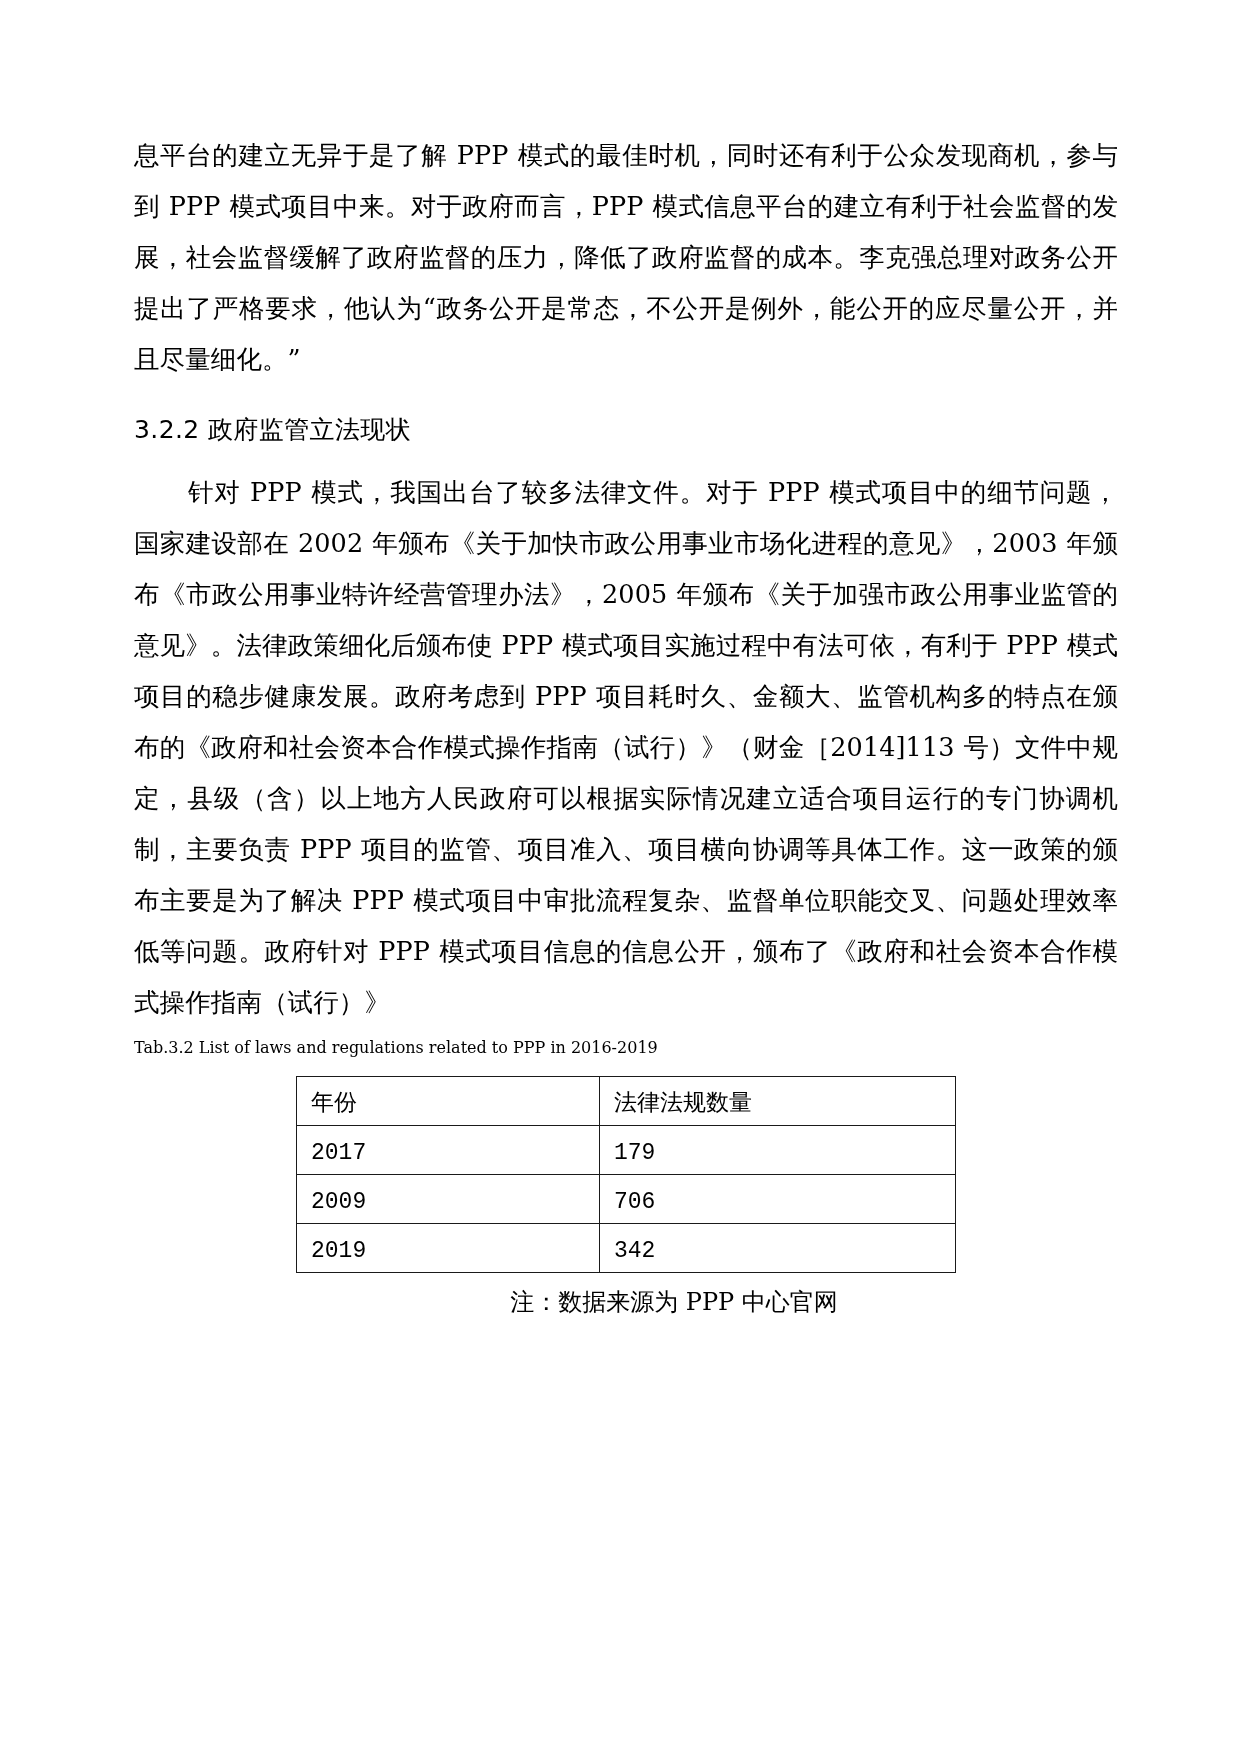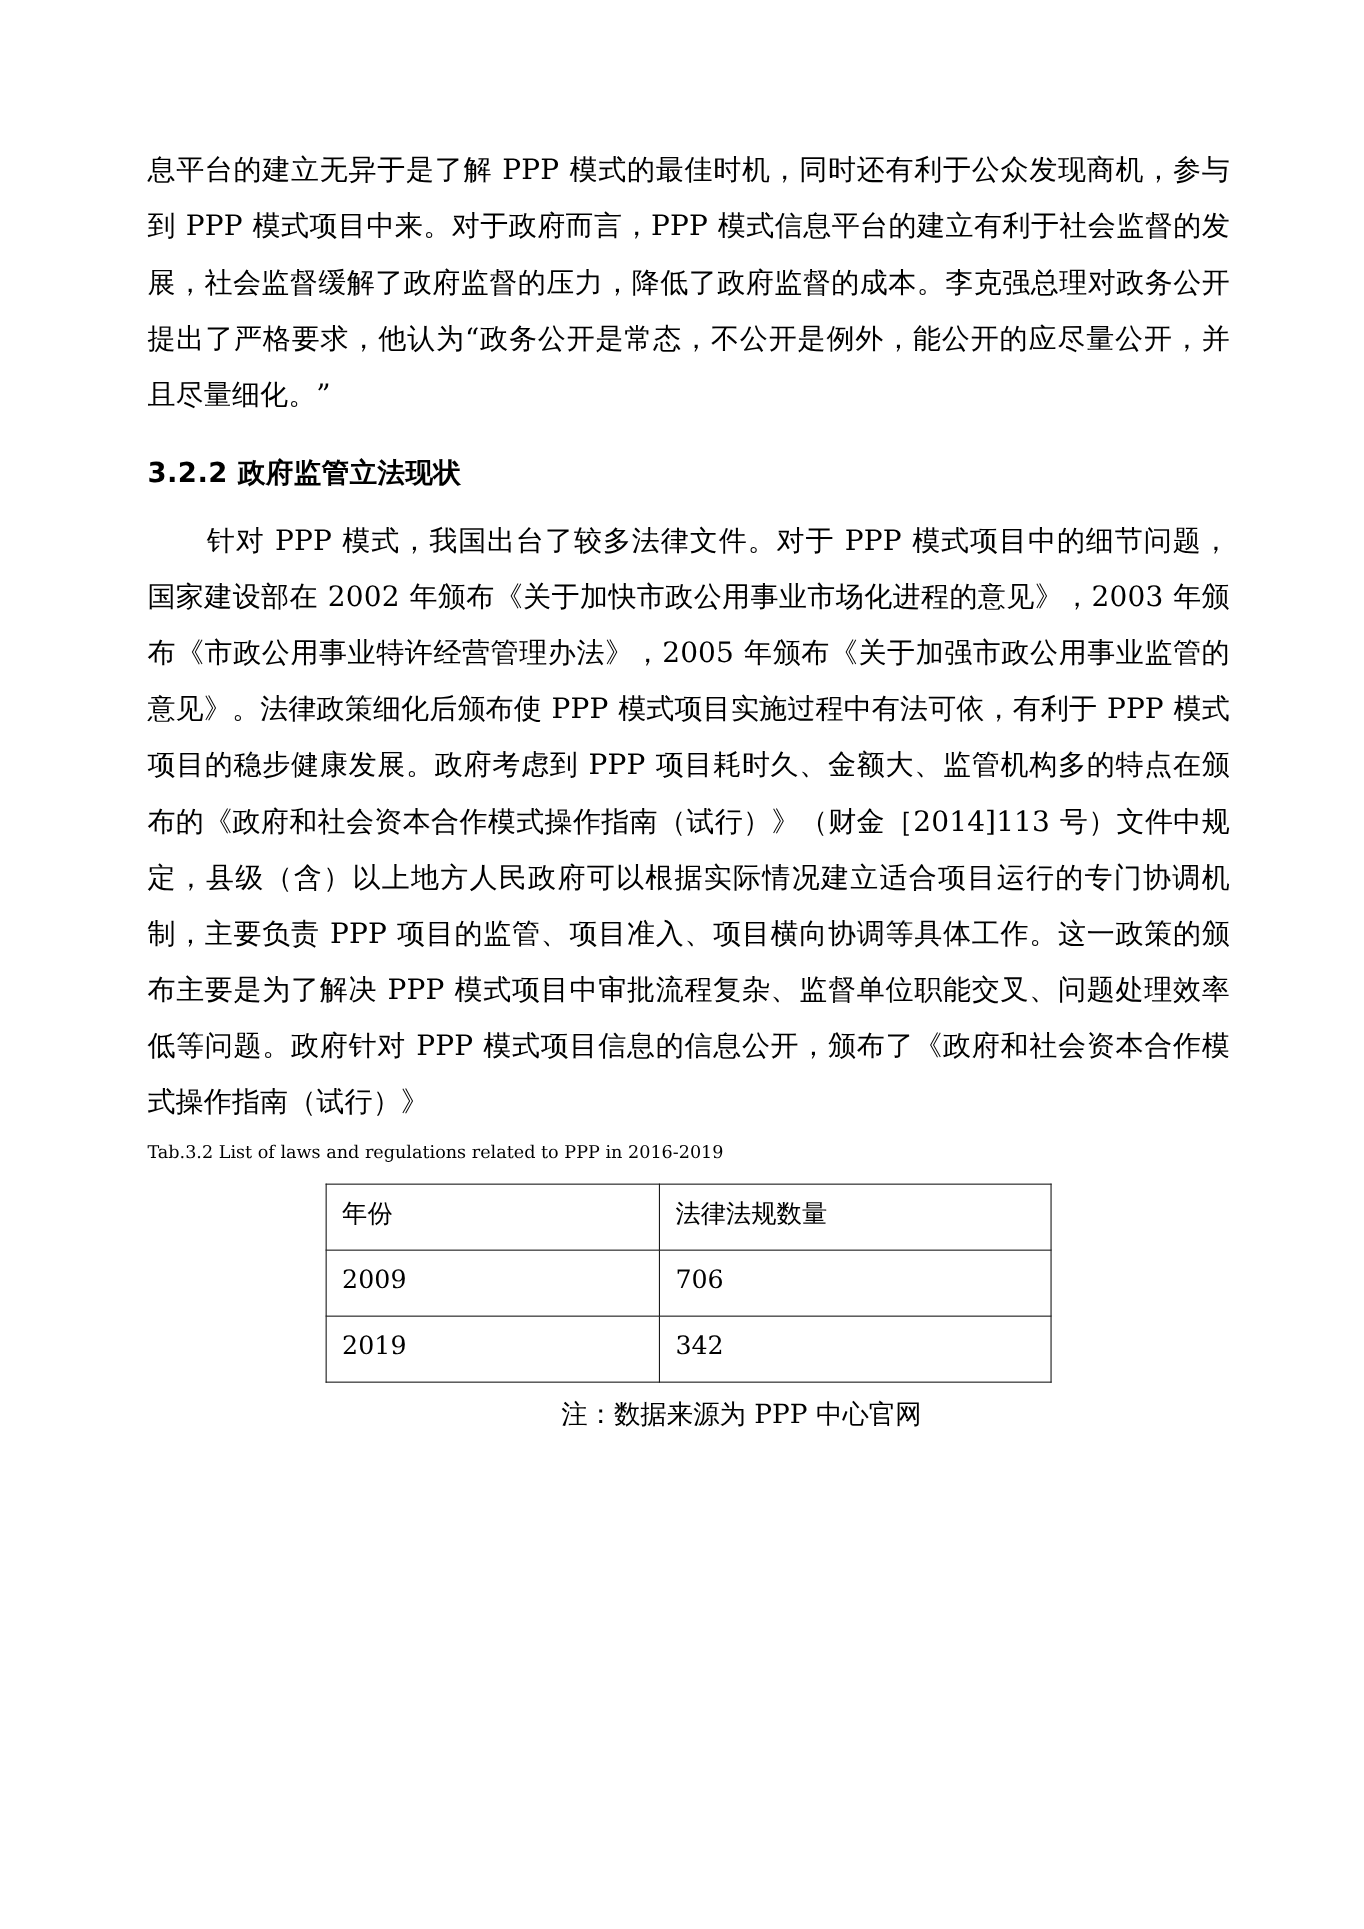--- a/index.html
+++ b/index.html
@@ -37,21 +37,21 @@
     word-spacing: 0.5px;
   }
 
   .par-indent {
     text-indent: 54px;
   }
 
   .section-heading {
     font-family: "DejaVu Sans", "Liberation Sans", sans-serif;
     font-size: 25px;
-    font-weight: bold;
+    font-weight: normal;
     line-height: 50px;
     margin-top: 20px;
     margin-bottom: 12px;
     letter-spacing: 0.4px;
   }
 
   .table-caption-cn {
     font-size: 22.5px;
     line-height: 38px;
     text-align: center;
@@ -67,23 +67,24 @@
   .data-table {
     border-collapse: collapse;
     width: 660px;
     margin: 10px auto 0 auto;
     table-layout: fixed;
   }
   .data-table td {
     border: 1.6px solid #1a1a1a;
     font-size: 23px;
     line-height: 30px;
-    padding: 10px 12px 15px 14px;
+    padding: 10px 12px 4px 14px;
     height: 34px;
     vertical-align: middle;
+    font-family: Liberation Mono, monospace;
   }
   .data-table td.col-year { width: 276px; }
 
   .table-note {
     font-size: 24px;
     line-height: 34px;
     margin: 12px 0 0 96px;
     text-align: center;
   }
 </style>
@@ -102,20 +103,24 @@
 
   <div class="table-caption-en">Tab.3.2 List of laws and regulations related to PPP in 2016-2019</div>
 
   <table class="data-table">
     <tbody>
       <tr>
         <td class="col-year">年份</td>
         <td>法律法规数量</td>
       </tr>
       <tr>
+        <td class="col-year">2017</td>
+        <td>179</td>
+      </tr>
+      <tr>
         <td class="col-year">2009</td>
         <td>706</td>
       </tr>
       <tr>
         <td class="col-year">2019</td>
         <td>342</td>
       </tr>
     </tbody>
   </table>
 

